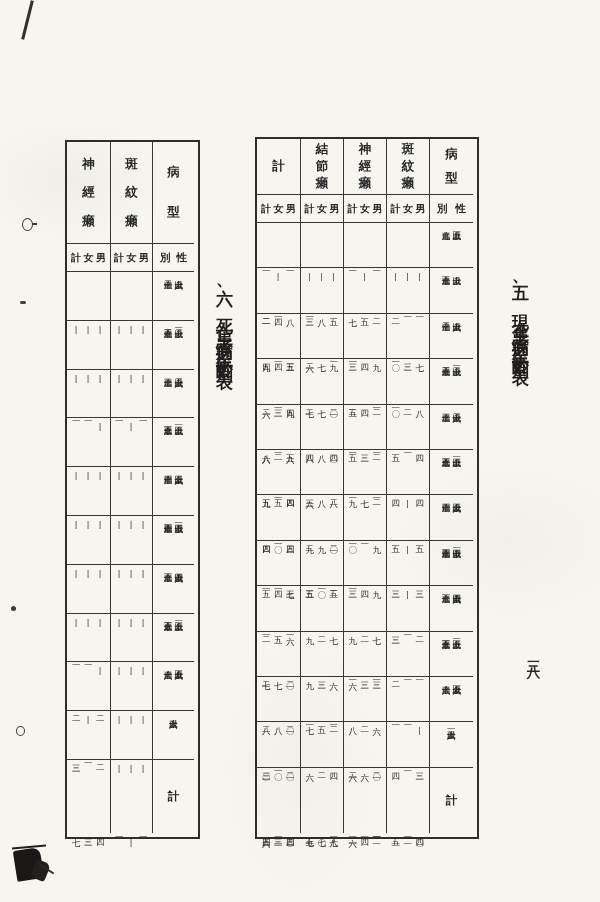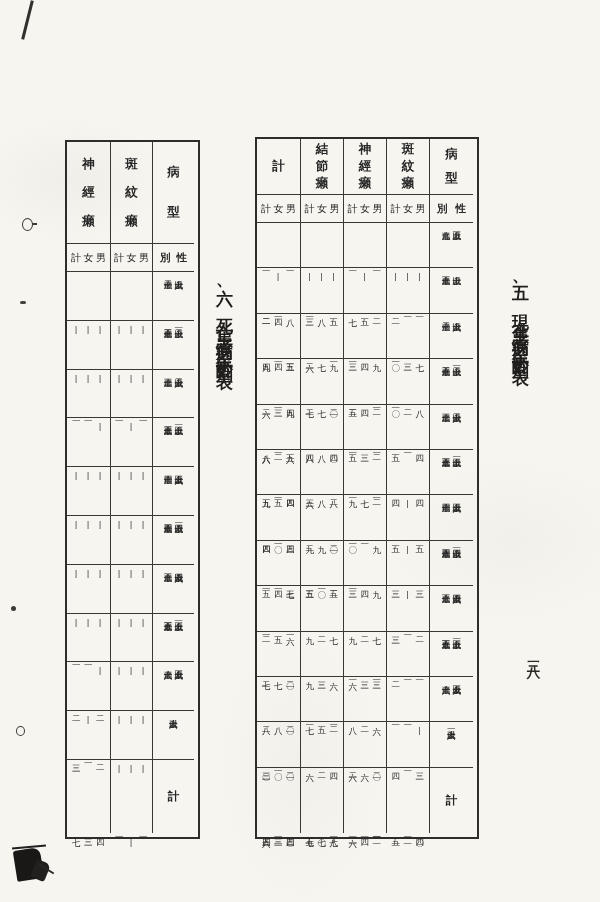--- a/index.html
+++ b/index.html
@@ -32,21 +32,21 @@
   .cell.lastrow{border-bottom:none;}
 
   .chead{display:flex;flex-direction:column;align-items:center;justify-content:space-evenly;
     font-size:12.5px;font-weight:600;letter-spacing:0;}
   .chead span{display:block;line-height:1;}
   .corner-top{display:flex;flex-direction:column;align-items:center;justify-content:space-evenly;
     font-size:12.5px;font-weight:600;}
   .corner-bot{display:flex;align-items:center;justify-content:space-between;
     padding:0 7px;font-size:10.5px;font-weight:600;}
   .subhead{display:flex;align-items:center;justify-content:center;
-    font-size:10px;letter-spacing:2.5px;font-weight:400;text-indent:2.5px;}
+    font-size:10px;letter-spacing:2.5px;font-weight:700;text-indent:2.5px;}
 
   .dcell .nums{position:absolute;left:0;right:0;bottom:1px;
     display:flex;justify-content:center;align-items:flex-end;gap:3.5px;}
   .dcell .nums span{writing-mode:vertical-rl;text-orientation:upright;
     font-size:8.5px;line-height:1;display:block;}
 
   .agecell{display:flex;justify-content:center;align-items:flex-start;padding-top:2px;}
   .agecell .agewrap{writing-mode:vertical-rl;text-orientation:upright;
     font-size:8.5px;line-height:1.25;}
   .agecell .age-line{display:block;}

